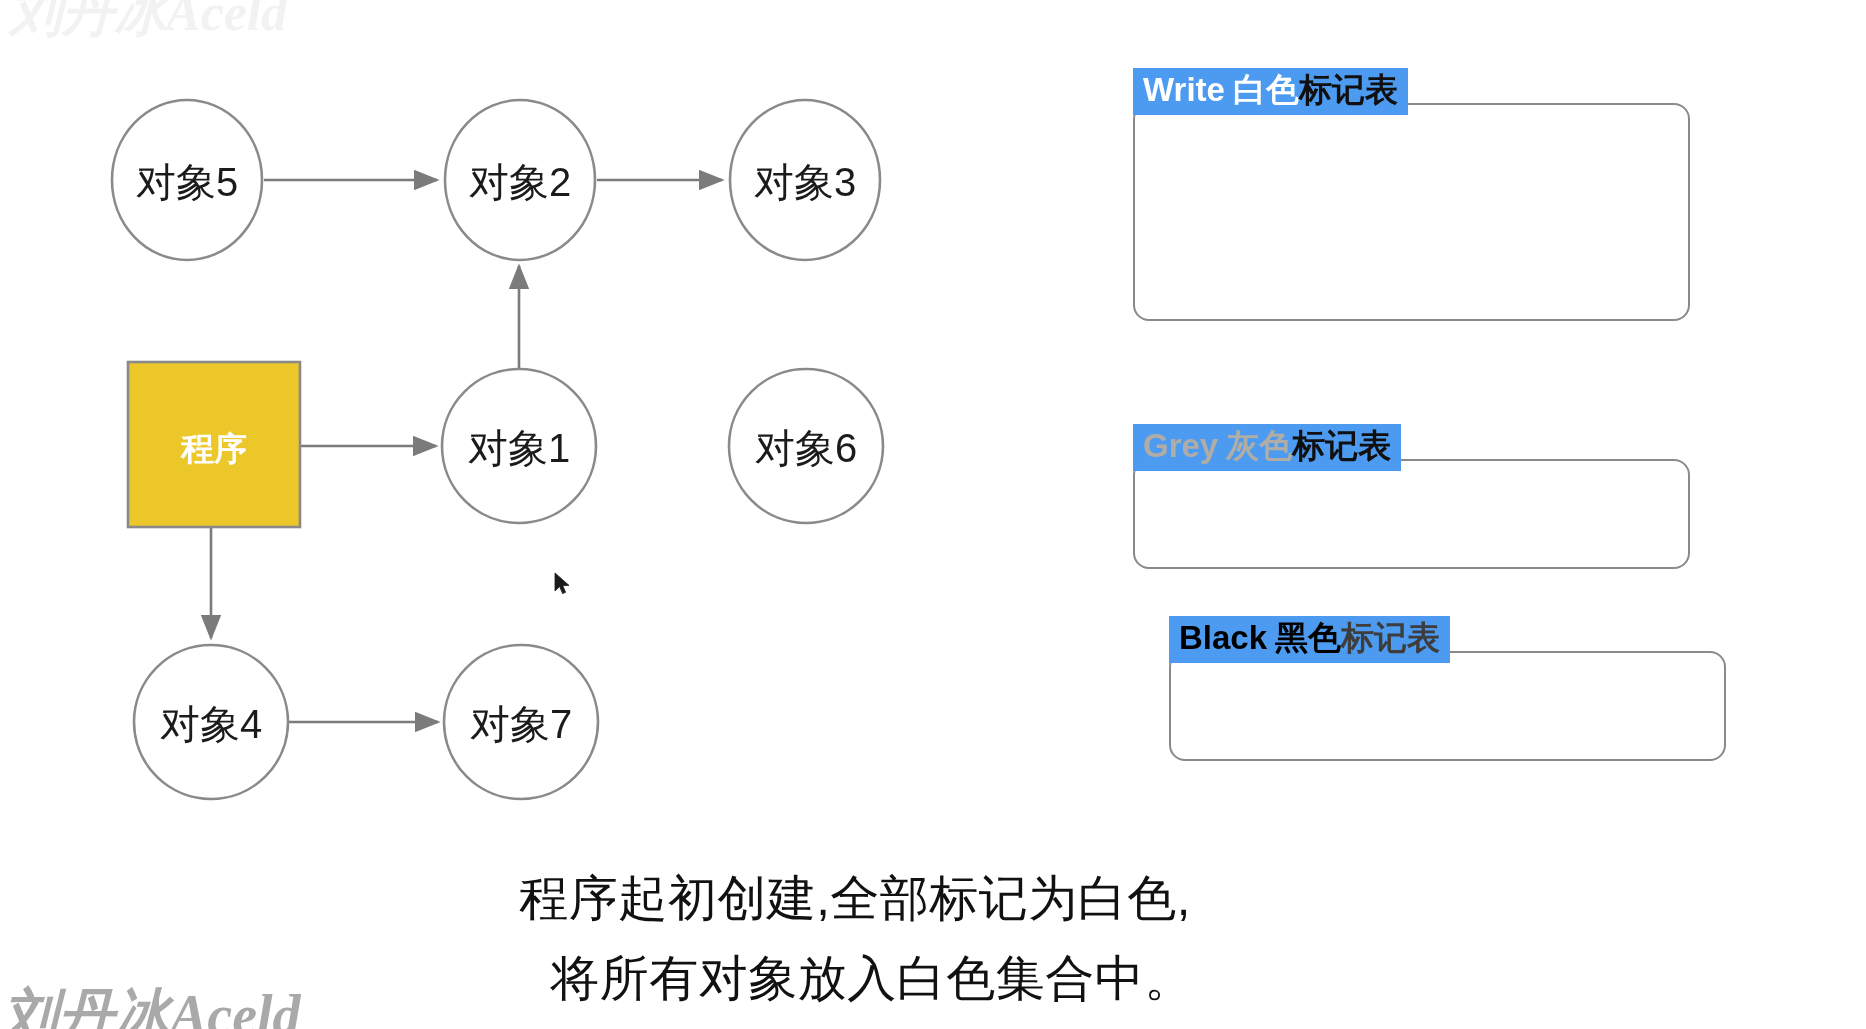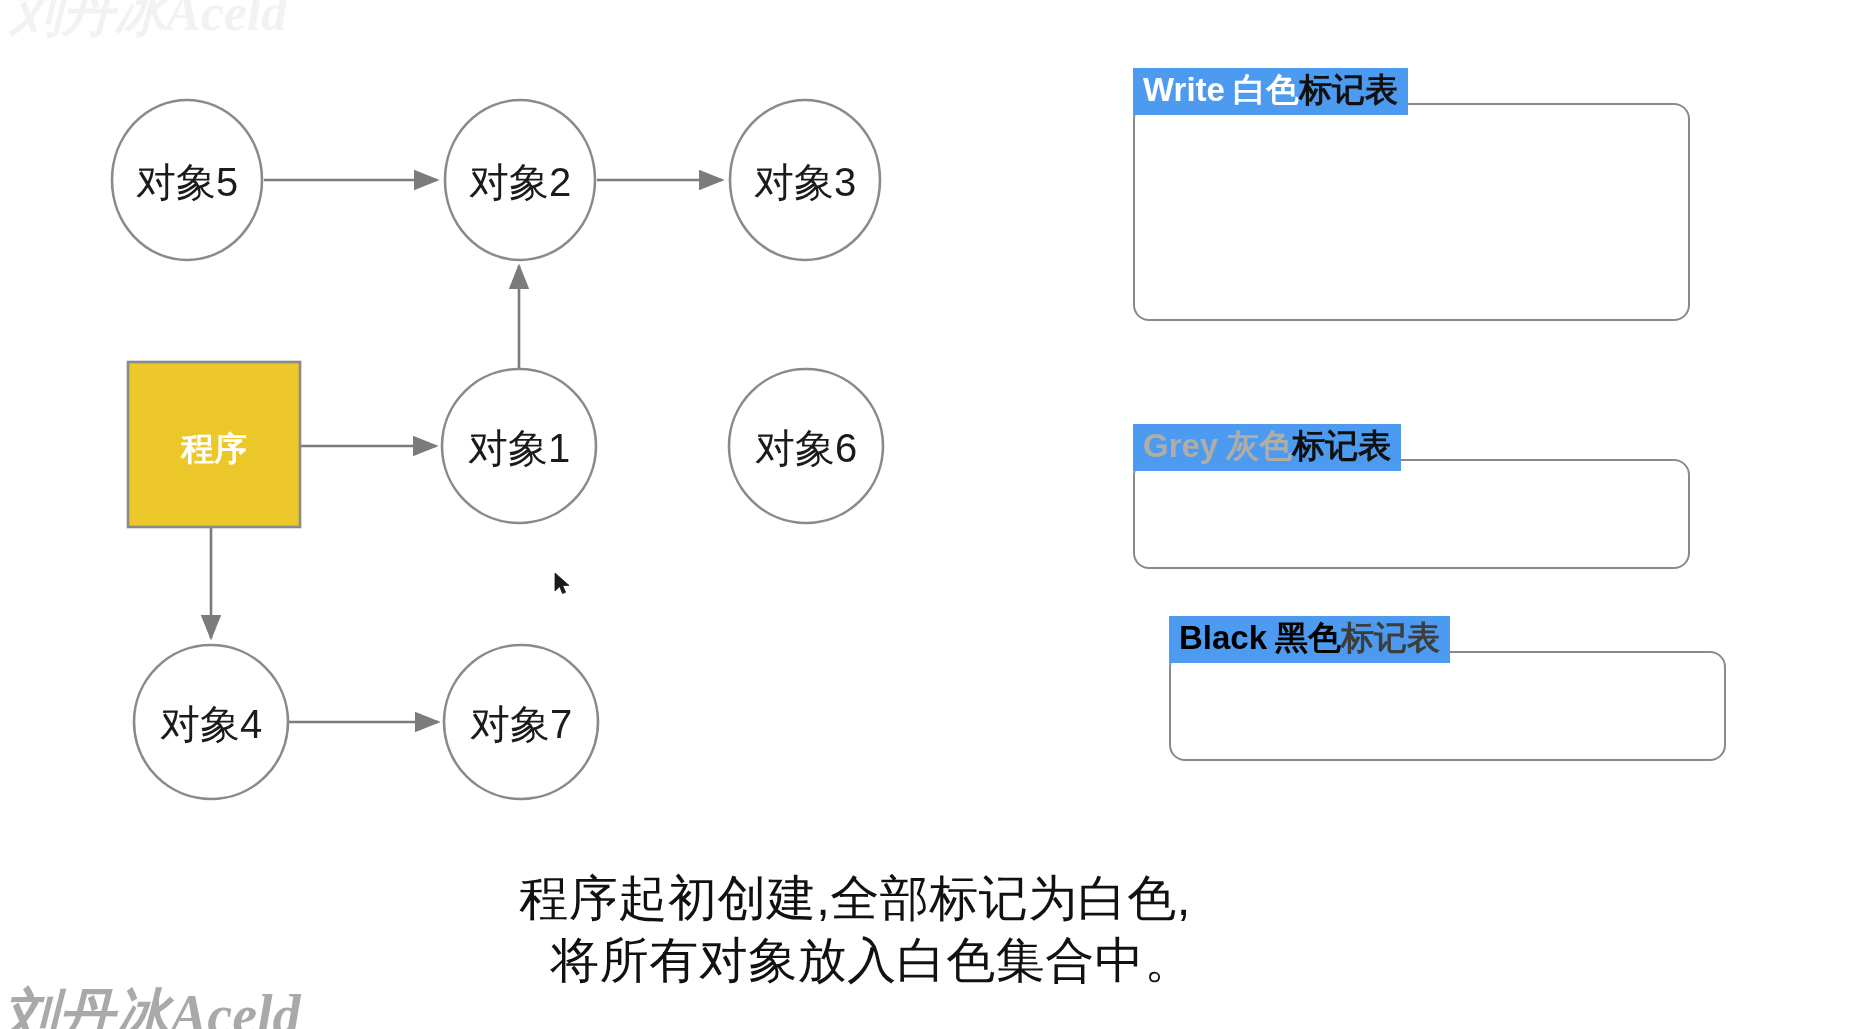--- a/index.html
+++ b/index.html
@@ -99,21 +99,21 @@
     left: 0;
     top: 868px;
     width: 1710px;
     text-align: center;
     font-size: 49px;
     line-height: 1.26;
     color: #111111;
     letter-spacing: 0.5px;
   }
   #caption .cap-line { display: block; }
-  #caption .cap-line-2 { padding-left: 34px; }
+  #caption .cap-line-2 { padding-left: 34px; margin-top: 18px; }
 
   
   .watermark {
     position: absolute;
     color: #b9b9b9;
     font-family: "Liberation Serif", "DejaVu Serif", serif;
     font-style: italic;
     pointer-events: none;
     user-select: none;
   }

